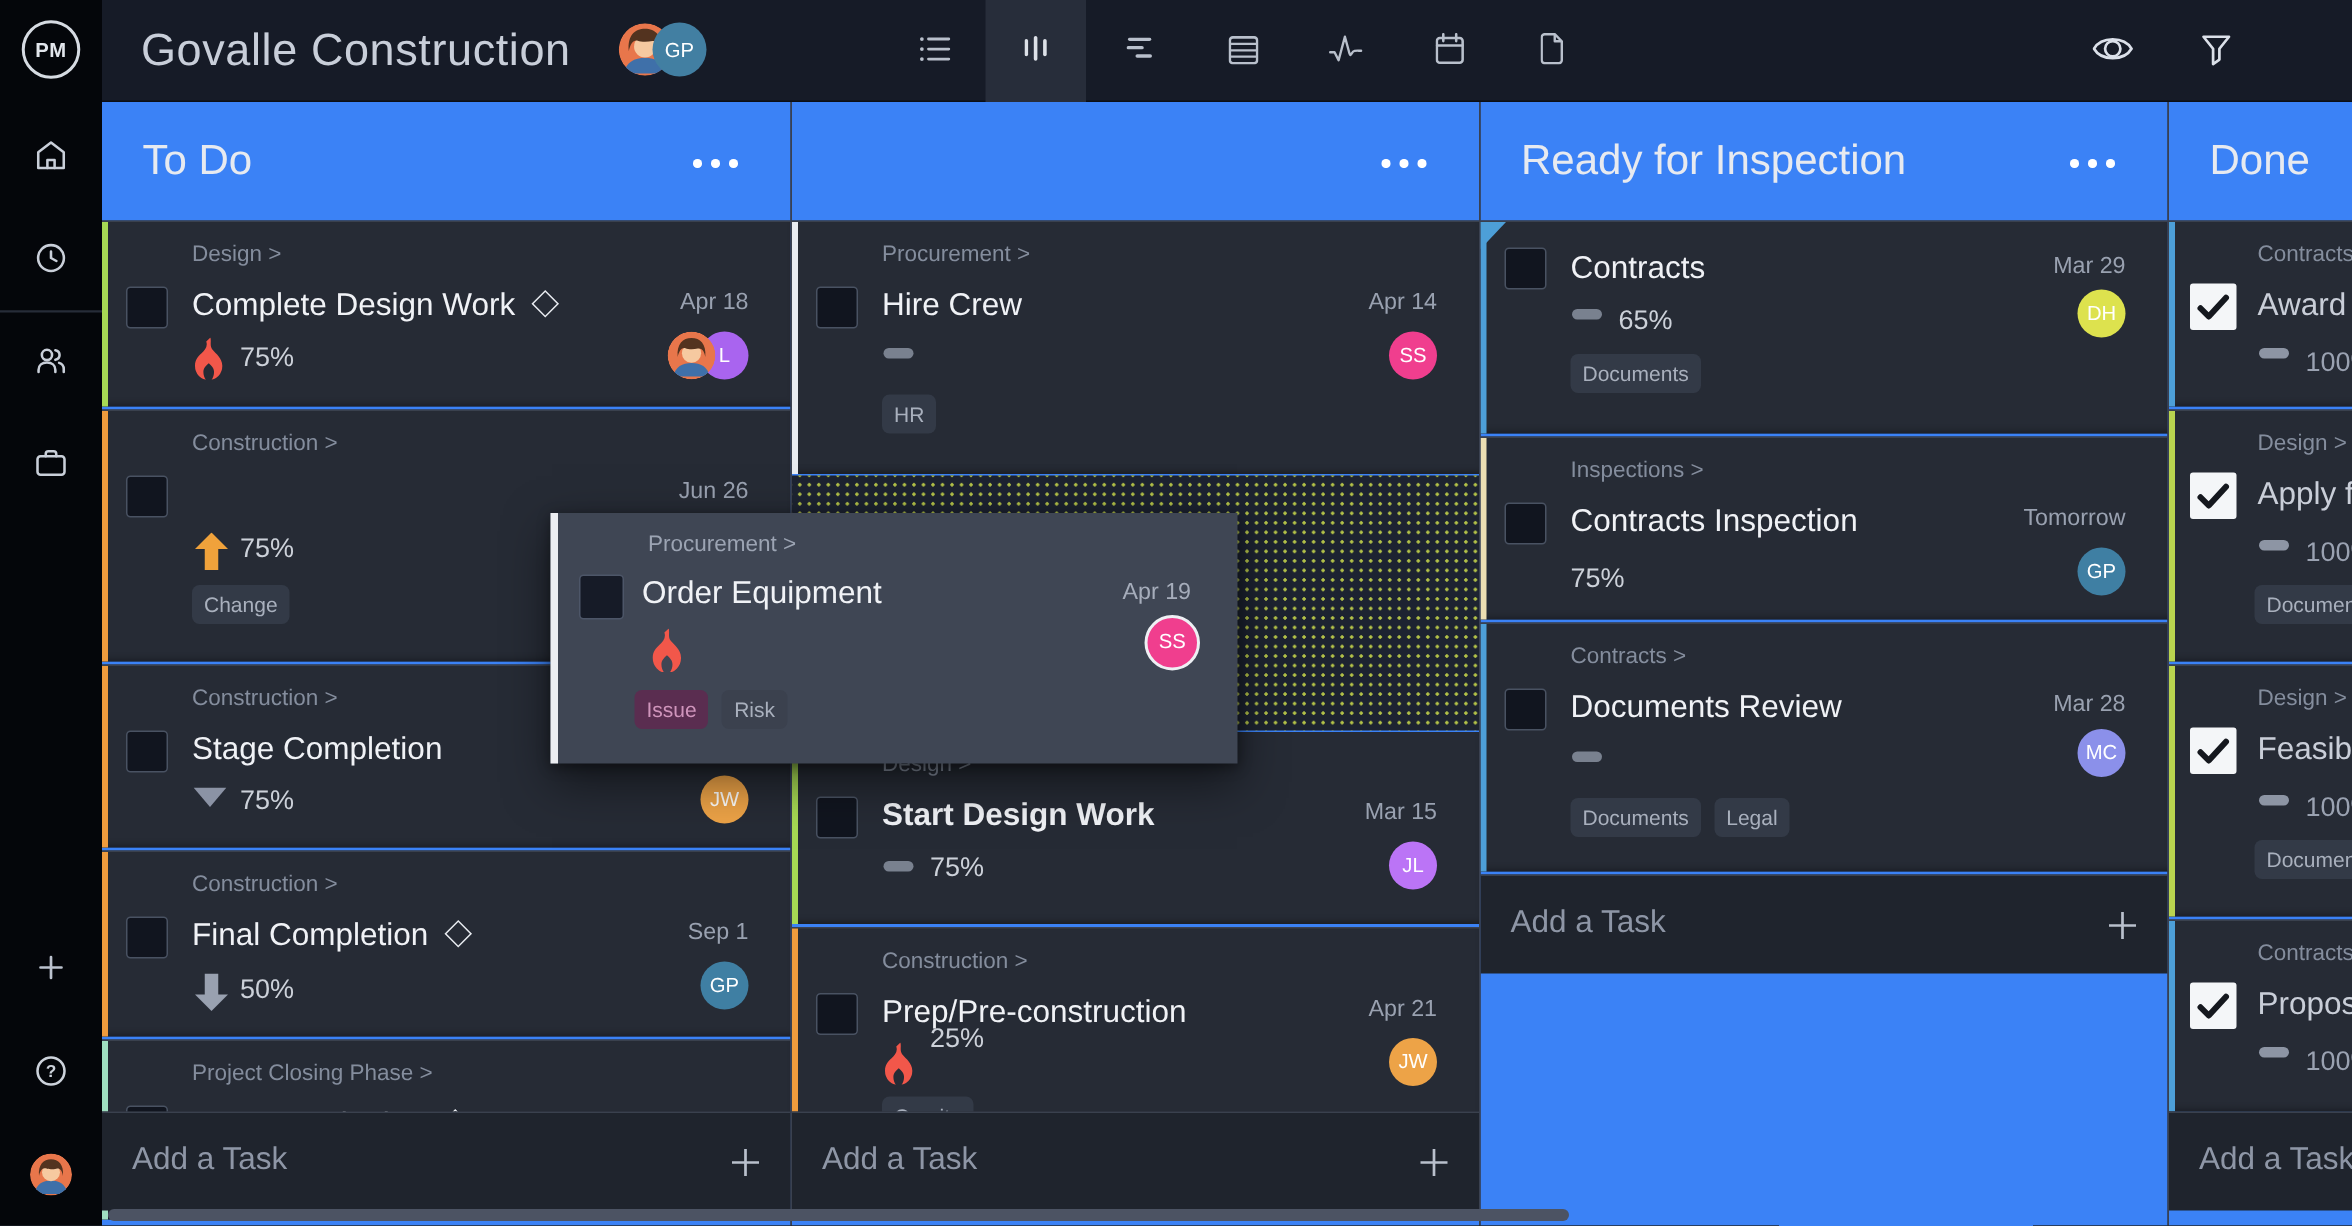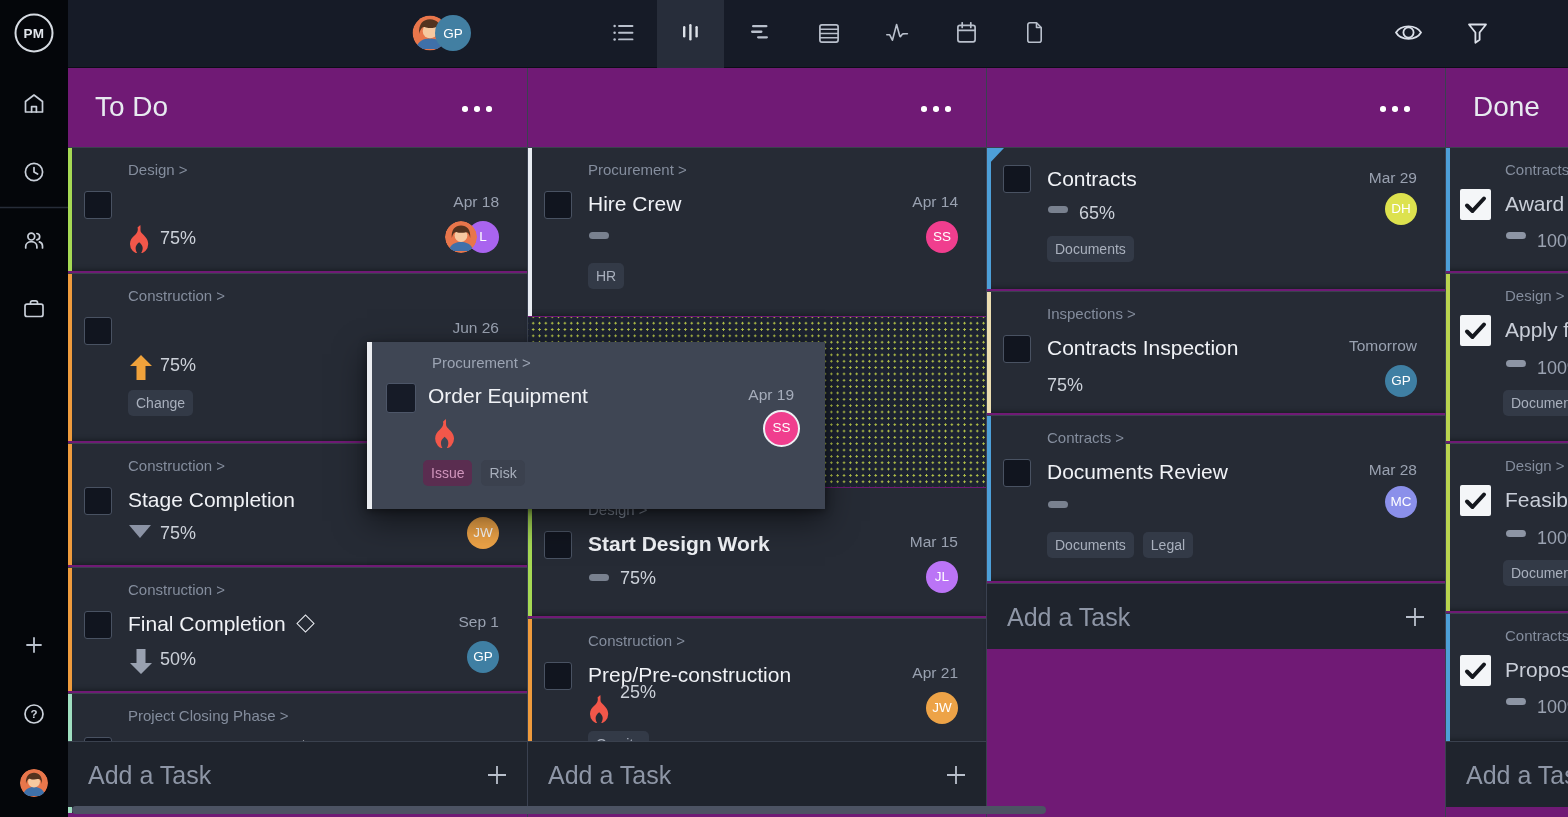--- a/index.html
+++ b/index.html
@@ -1,50 +1,51 @@
 <!DOCTYPE html>
 <html><head>
 <meta charset="utf-8">
 <style>
 *{margin:0;padding:0;box-sizing:border-box}
 html,body{width:1568px;height:817px;overflow:hidden;background:#232832;font-family:"Liberation Sans",sans-serif;-webkit-font-smoothing:antialiased}
 #sidebar{position:absolute;left:0;top:0;width:68px;height:817px;background:#04060a;z-index:90}
 #topbar{position:absolute;left:68px;top:0;width:1500px;height:68px;background:#161b27;z-index:80;border-bottom:1px solid #0b0e15}
 #board{position:absolute;left:68px;top:68px;width:1500px;height:749px;overflow:hidden;background:#232832}
-.col{position:absolute;top:0;height:749px;background:#701a75}
+.col{position:absolute;top:0;height:749px;background:#3b82f6}
 .vsep{position:absolute;top:0;height:749px;width:1px;background:#3a4150;z-index:40}
 .chead{position:absolute;left:0;top:0;right:0;height:78px}
 .chead .t{position:absolute;left:27px;top:23px;font-size:28px;color:#e7eaf0;letter-spacing:0px}
 .dots{position:absolute;right:31px;top:38px;width:34px;height:6px;z-index:5}
 .dots i{position:absolute;top:0;width:5.5px;height:5.5px;border-radius:50%;background:#fff}
 .card{position:absolute;left:0;width:459px;background:#262b35;border-top:1px solid #3a414e;box-shadow:inset 0 -4px 5px -3px rgba(0,0,0,.38)}
 .bl{position:absolute;left:0;top:0;bottom:0;width:4px}
 .crumb{position:absolute;left:60px;top:13px;font-size:15px;color:#848d9d}
 .cb{position:absolute;left:16px;top:43px;width:28px;height:28px;border-radius:3px;background:#11151f;border:1.5px solid #495262}
 .cbc{position:absolute;left:14px;top:41px;width:31px;height:31px;border-radius:2px;background:#f4f6f8}
 .title{position:absolute;left:60px;top:44px;font-size:21px;line-height:24px;color:#f0f2f6;white-space:nowrap}
 .date{position:absolute;right:28px;top:45px;font-size:15.5px;color:#99a1b0}
 .pct{position:absolute;font-size:18px;color:#ccd1d9}
 .dash{position:absolute;width:20px;height:7px;border-radius:3.5px;background:#79818f}
 .av{position:absolute;width:32px;height:32px;border-radius:50%;color:#fff;font-size:13.5px;line-height:32px;text-align:center;right:28px}
 .tags{position:absolute;left:60px;white-space:nowrap}
 .tag{display:inline-block;height:26px;line-height:26px;padding:0 8px;border-radius:5px;background:#333a47;color:#a9b0bd;font-size:14px;margin-right:9px}
 .afoot{position:absolute;left:0;width:459px;top:605px;height:66px;background:#1f242d;border-top:1px solid #3a414e;z-index:30}
-.afoot .t{position:absolute;left:20px;top:19px;font-size:25px;color:#8e96a6}
+.afoot .t{position:absolute;left:20px;top:19px;font-size:21px;color:#8e96a6}
 .afoot .p{position:absolute;right:20px;top:23px;width:20px;height:20px}
 .dropzone{position:absolute;left:0;top:249px;width:458px;height:170px;background-color:#1d2331;background-image:radial-gradient(circle,#b4c348 0.95px,rgba(0,0,0,0) 1.28px);background-size:6.35px 6.35px;background-position:2px 3px}
 .ghost{position:absolute;left:299px;top:274px;width:458px;height:167px;background:#3f4654;border-left:5px solid #eceef2;box-shadow:0 12px 30px rgba(0,0,0,.5),0 2px 8px rgba(0,0,0,.4);z-index:60}
 .flame{position:absolute;width:21px;height:28px}
 .dia{display:inline-block;width:13px;height:13px;border:1.5px solid #e9ecf1;transform:rotate(45deg);margin-left:8px;margin-bottom:1px}
 svg{display:block}
 </style>
 </head>
 <body>
 <div id="topbar">
   <div style="position:absolute;left:589px;top:0;width:67px;height:68px;background:#272d3a"></div>
+  <div style="position:absolute;left:26px;top:17px;font-size:30px;color:#c8ced9;letter-spacing:.4px">Govalle Construction</div>
 
   <svg style="position:absolute;left:343px;top:14px" width="90" height="38" viewBox="0 0 90 38" fill="none">
     <clipPath id="tav">
         <circle cx="19" cy="19" r="17.5"></circle>
       </clipPath>
     <g clip-path="url(#tav)">
       <circle cx="19" cy="19" r="17.5" fill="#e8764b"></circle>
       <path d="M5 35 c1.2-7.5 7-10.5 14-10.5 s12.8 3 14 10.5 z" fill="#3f70a9"></path>
       <circle cx="19" cy="17" r="7.3" fill="#f6c9a0"></circle>
       <path d="M8.2 20 C7.2 9.8 12.2 5.2 19 5.2 C25.8 5.2 30.8 9.8 29.8 20 C29 14.8 26.8 12.8 24 13.4 C20.8 14.1 16.2 14.1 14.2 13.2 C11.6 12.2 9.2 15 8.2 20 Z" fill="#53331f"></path>
@@ -156,20 +157,21 @@
       </div>
     <div class="dots">
         <i style="left:0"></i>
         <i style="left:12px"></i>
         <i style="left:24px"></i>
       </div>
     <div class="card" style="top:79px;height:124px">
       <div class="bl" style="background:#a6d954"></div>
       <div class="crumb">Design &gt;</div>
       <div class="cb"></div>
+      <div class="title">Complete Design Work <span class="dia"></span></div>
       <div class="date">Apr 18</div>
       <svg class="flame" style="left:61px;top:77px" viewBox="0 0 21 28">
           <path fill="#f2574a" fill-rule="evenodd" d="M11.3 0 C12 3.3 10.6 5.7 12.7 8.1 C15 10.8 19.2 13.7 19.2 18.8 A9.1 9.6 0 0 1 10.1 28.6 A9.1 9.6 0 0 1 1 18.8 C1 15 3.1 12.6 5.2 10.7 C7.5 8.6 9.7 5.9 8.5 2.6 Z M10.15 17.2 C12.2 19.1 13.7 20.5 13.7 23.1 C13.7 25.9 12.3 28.4 10.15 30.6 C8 28.4 6.6 25.9 6.6 23.1 C6.6 20.5 8.1 19.1 10.15 17.2 Z"></path>
         </svg>
       <div class="pct" style="left:92px;top:80px">75%</div>
       <div class="av" style="right:28px;top:73px;background:#a964ef">L</div>
       <svg class="av" style="right:50px;top:73px" width="32" height="32" viewBox="0 0 32 32">
         <clipPath id="ca1">
             <circle cx="16" cy="16" r="16"></circle>
           </clipPath>
@@ -270,20 +272,23 @@
       <div class="tags" style="top:112px"><span class="tag">On-site</span></div>
     </div>
     <div class="afoot" style="top:673px;width:458px">
         <span class="t">Add a Task</span>
         <svg class="p" viewBox="0 0 20 20" fill="none" stroke="#b9c0cc" stroke-width="1.8">
           <path d="M10 1 V19 M1 10 H19"></path>
         </svg>
       </div>
   </div>
   <div class="col" id="col3" style="left:919px;width:458px">
+    <div class="chead">
+        <span class="t">Ready for Inspection</span>
+      </div>
     <div class="dots">
         <i style="left:0"></i>
         <i style="left:12px"></i>
         <i style="left:24px"></i>
       </div>
     <div class="card" style="top:79px;height:142px;width:458px">
       <div class="bl" style="background:#4d9fd8"></div>
       <div style="position:absolute;left:0;top:0;width:0;height:0;border-top:18px solid #4d9fd8;border-right:17px solid transparent"></div>
       <div class="cb" style="top:17px"></div>
       <div class="title" style="top:19px">Contracts</div>

